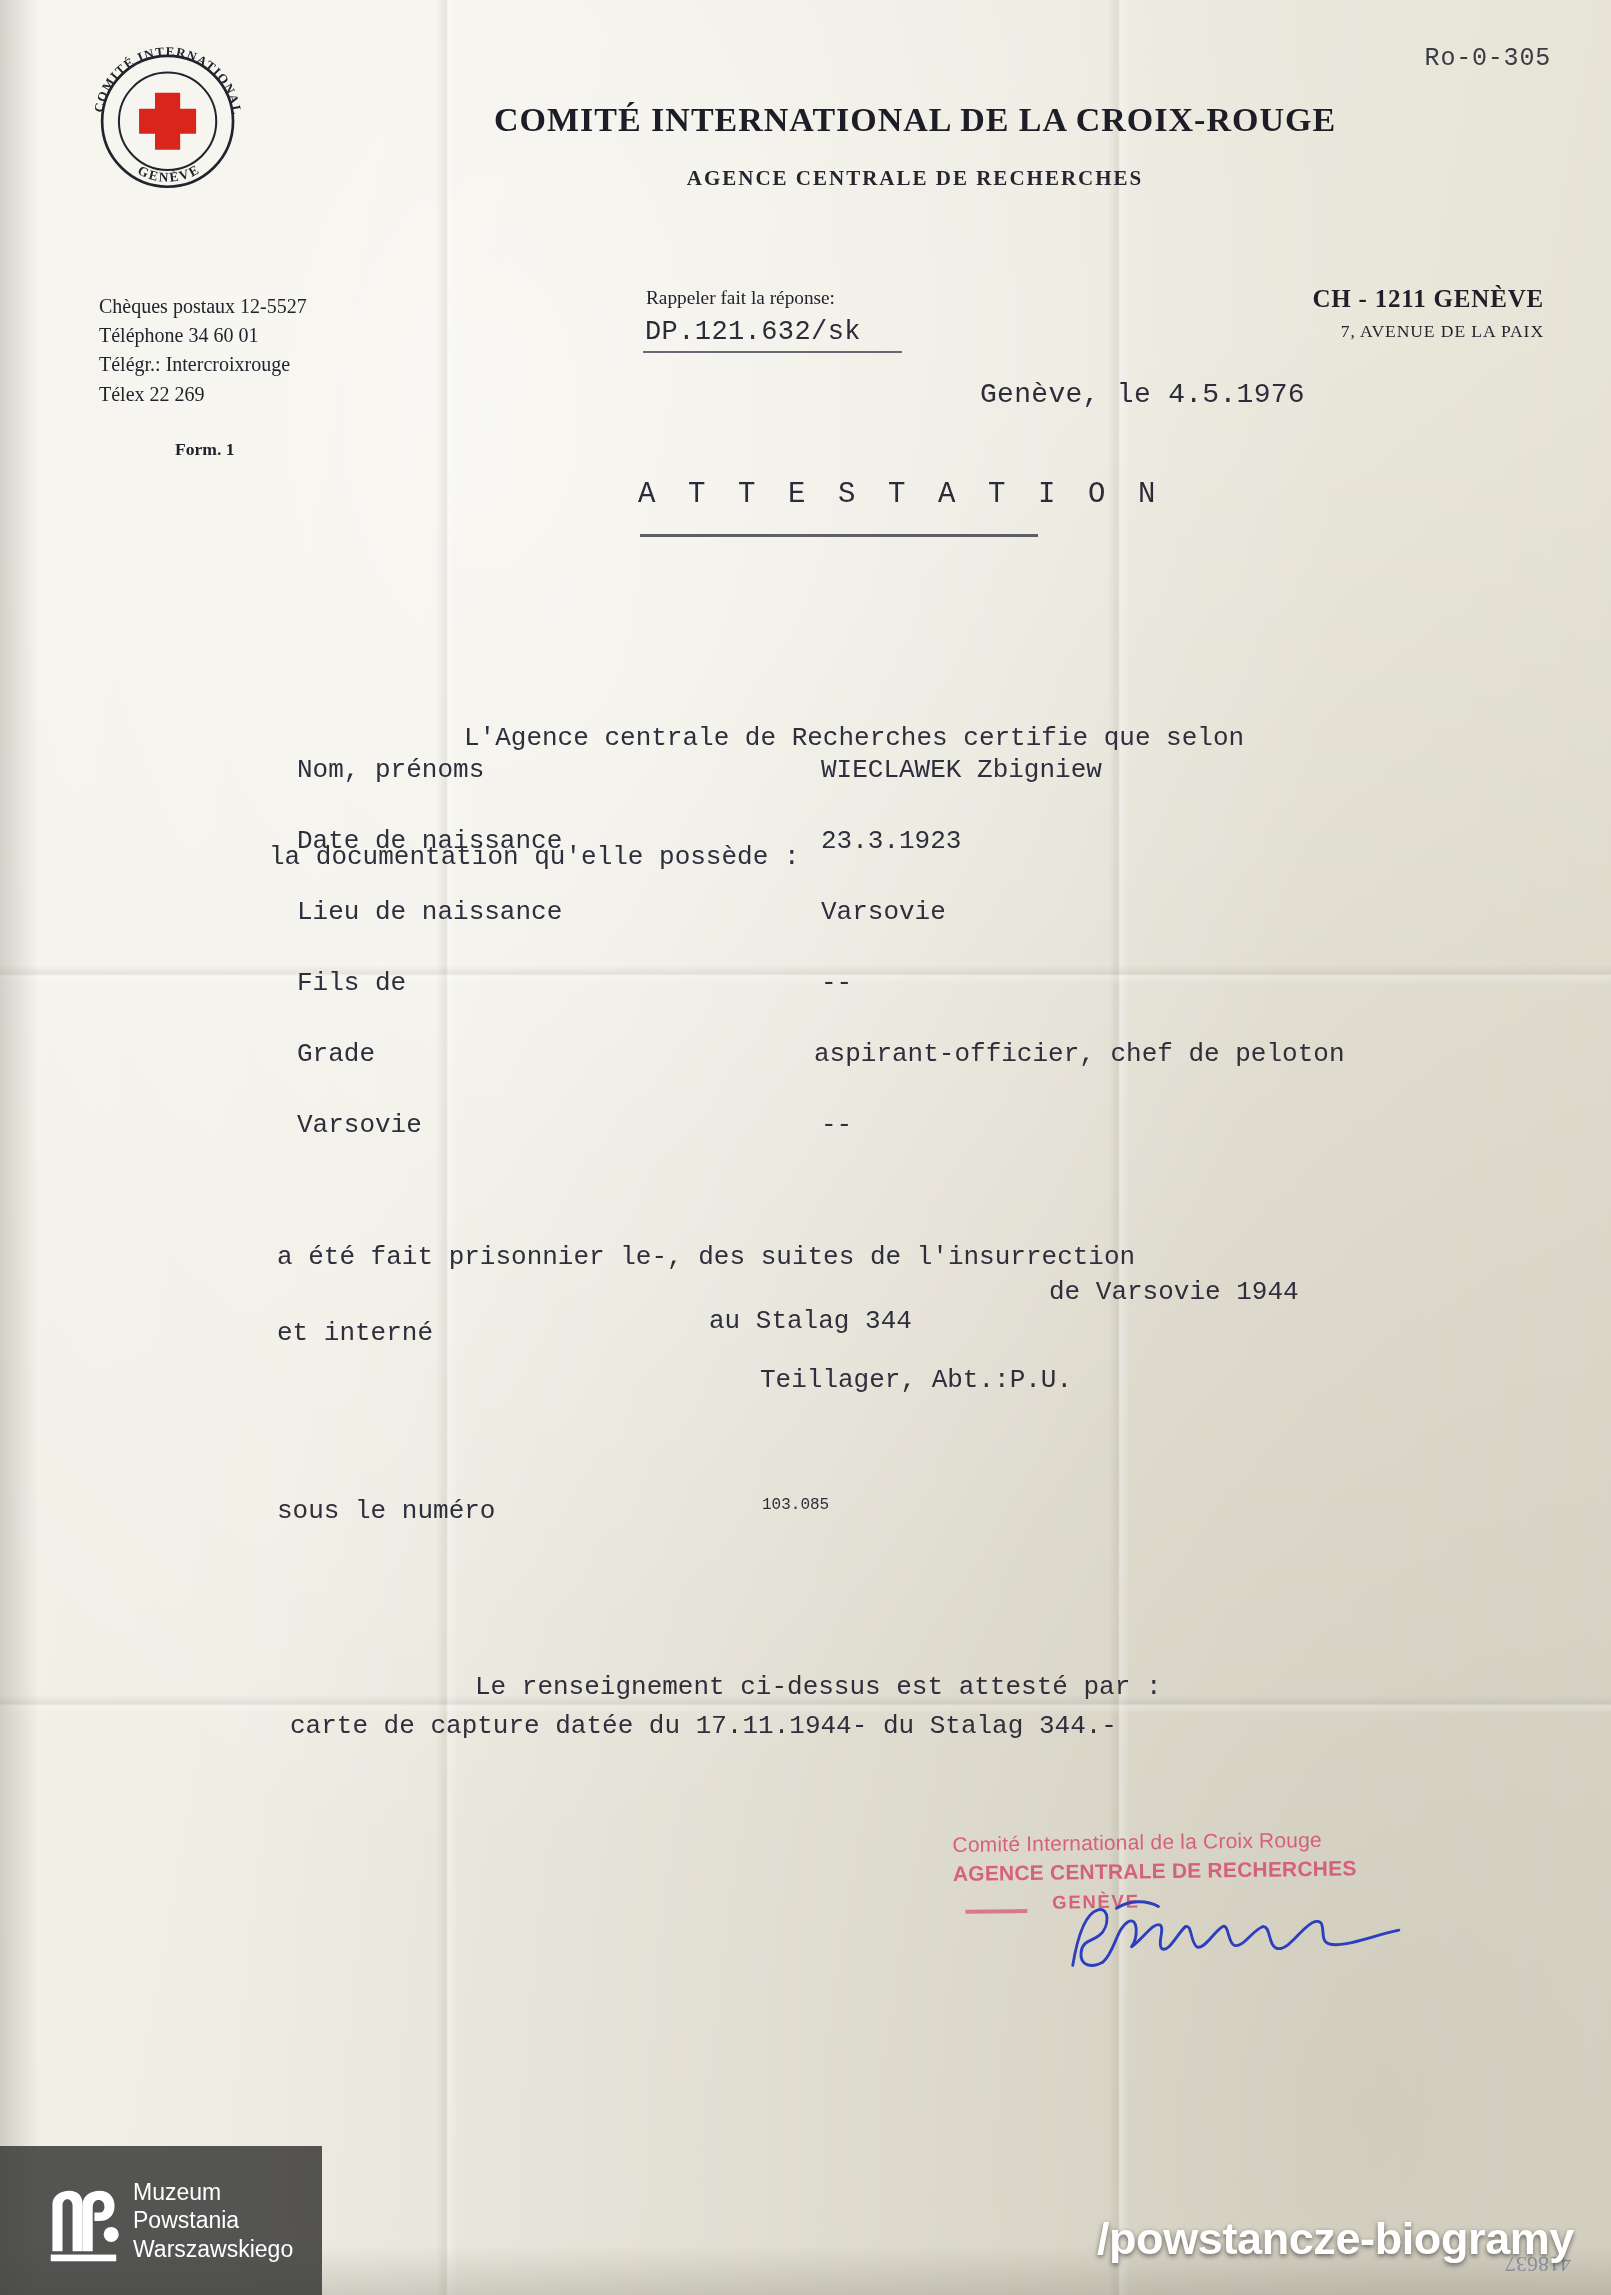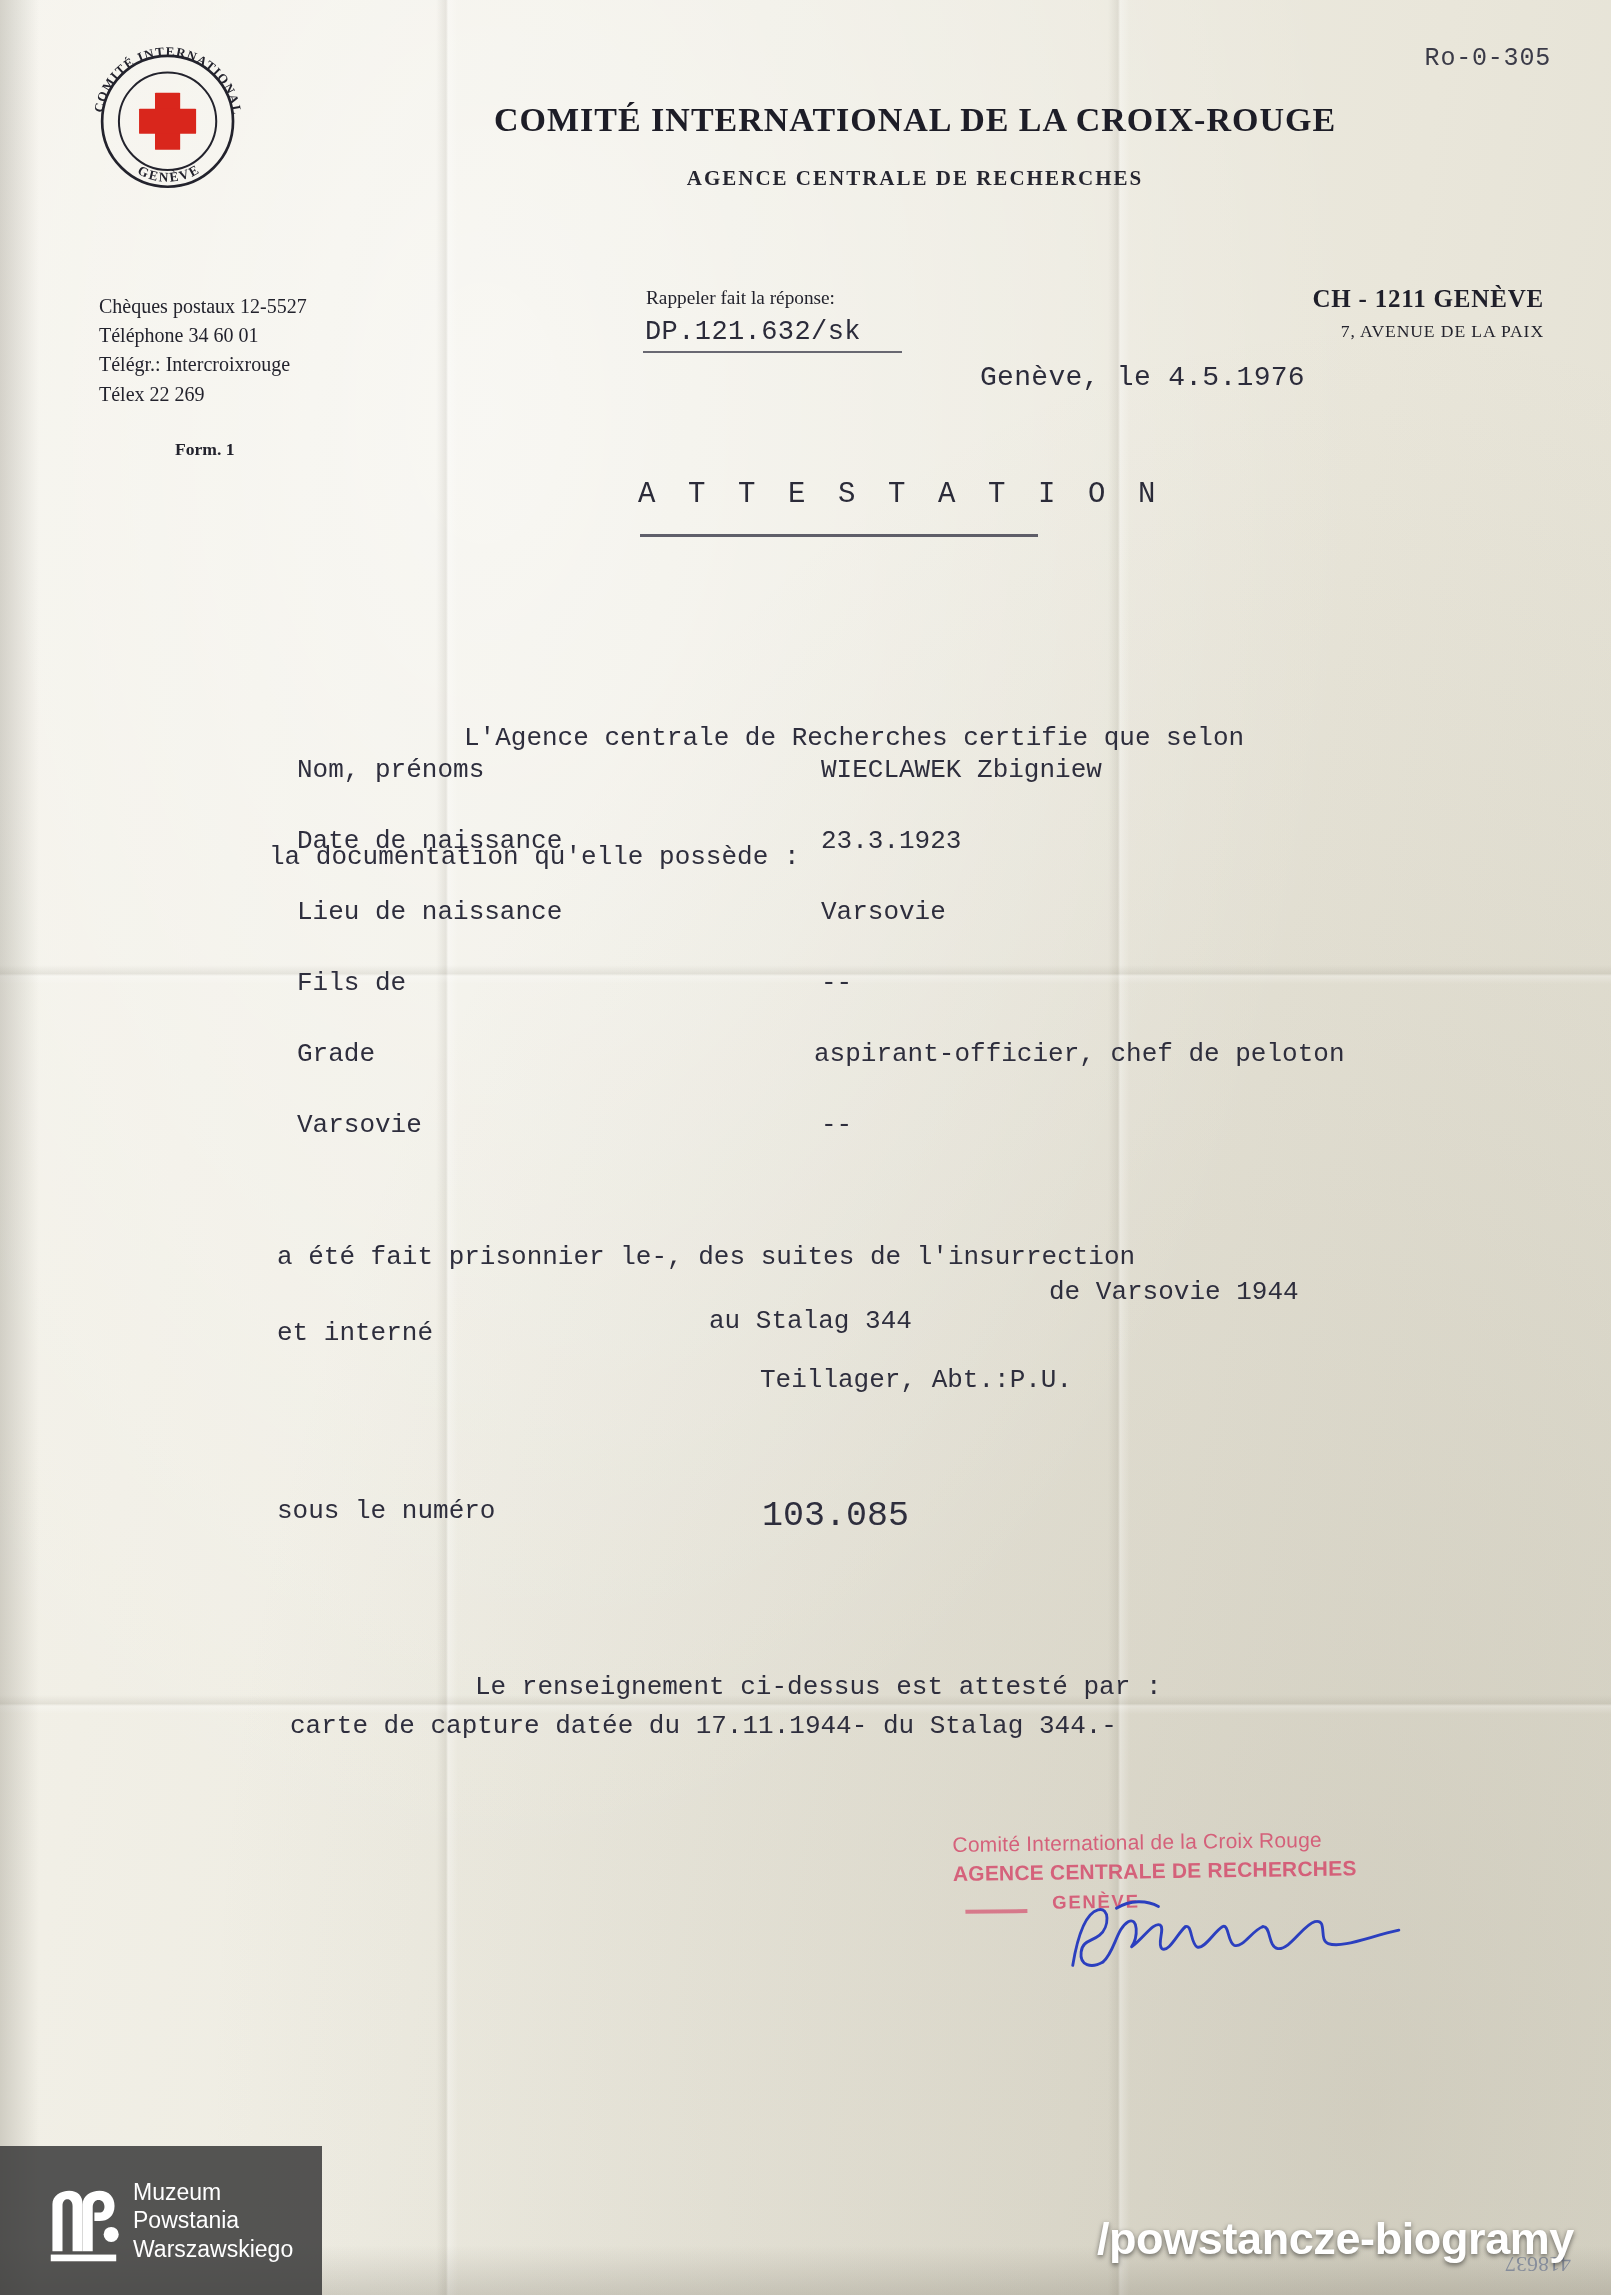--- a/index.html
+++ b/index.html
@@ -152,21 +152,21 @@
     position: absolute;
     right: 67px;
     top: 321px;
     font-size: 17.6px;
     letter-spacing: 0.9px;
     color: #23232d;
   }
   .date-line {
     position: absolute;
     left: 980px;
-    top: 362px;
+    top: 379px;
     font-family: "Liberation Mono", monospace;
     font-size: 28px;
     letter-spacing: 0.3px;
     color: #2c2c3b;
   }
 
   
   .tw {
     font-family: "Liberation Mono", monospace;
     color: #2e2e3d;
@@ -264,21 +264,21 @@
   .number-label {
     position: absolute;
     left: 277px;
     top: 1496px;
     font-size: 26px;
   }
   .number-value {
     position: absolute;
     left: 762px;
     top: 1496px;
-    font-size: 35px;
+    font-size: 16px;
   }
   .attest1 {
     position: absolute;
     left: 475px;
     top: 1672px;
     font-size: 26px;
   }
   .attest2 {
     position: absolute;
     left: 290px;

